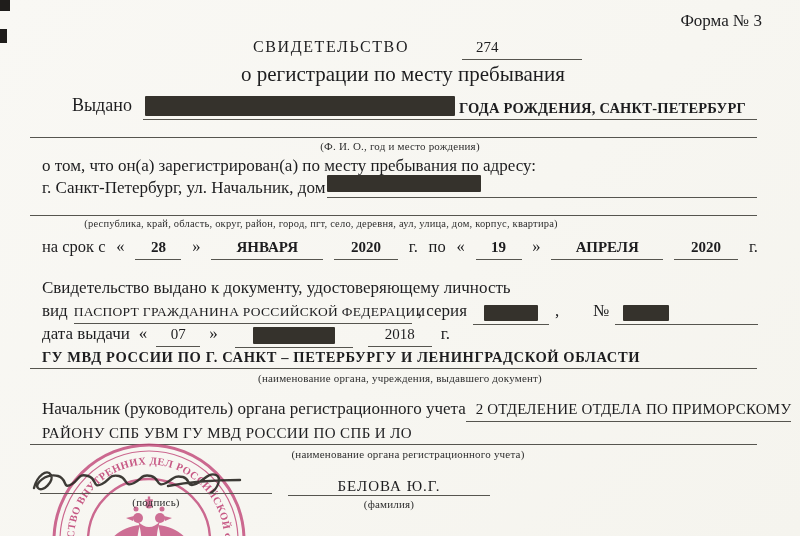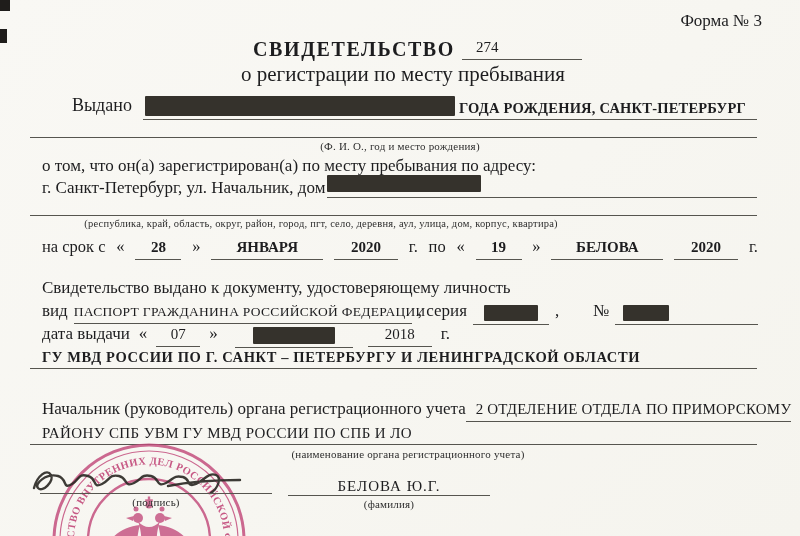--- a/index.html
+++ b/index.html
@@ -26,21 +26,21 @@
 </head>
 <body>
 
 <div class="page">
 
   <div class="artifact" style="left:0;top:2;width:10px;height:11px;"></div>
   <div class="artifact" style="left:0;top:29px;width:7px;height:14px;"></div>
 
   <div class="abs nowrap" style="left:640px;top:11px;width:122px;text-align:right;font-size:17px;">Форма № 3</div>
 
-  <div class="abs nowrap" style="left:253px;top:38px;font-size:20px;letter-spacing:1.6px;font-weight:bold;">СВИДЕТЕЛЬСТВО</div>
+  <div class="abs nowrap" style="left:253px;top:38px;font-size:16px;letter-spacing:1.6px;">СВИДЕТЕЛЬСТВО</div>
 
   <div class="abs u nowrap" style="left:462px;top:39px;width:106px;padding-left:14px;padding-bottom:3px;font-size:15px;">274</div>
 
   <div class="abs nowrap" style="left:241px;top:62px;font-size:21px;">о регистрации по месту пребывания</div>
 
   <div class="abs nowrap" style="left:72px;top:95px;font-size:18px;">Выдано</div>
   <div class="bar" style="left:145px;top:96px;width:310px;height:20px;"></div>
   <div class="abs nowrap" style="left:459px;top:100px;font-size:14.5px;font-weight:bold;letter-spacing:0.2px;">ГОДА РОЖДЕНИЯ, САНКТ-ПЕТЕРБУРГ</div>
   <div class="hline" style="left:143px;top:119px;width:614px;"></div>
 
@@ -61,21 +61,21 @@
     <span>«</span>
     <span class="u val" style="width:46px;">28</span>
     <span>»</span>
     <span class="u val" style="width:112px;">ЯНВАРЯ</span>
     <span class="u val" style="width:64px;">2020</span>
     <span>г.</span>
     <span>по</span>
     <span>«</span>
     <span class="u val" style="width:46px;">19</span>
     <span>»</span>
-    <span class="u val" style="width:112px;">БЕЛОВА</span>
+    <span class="u val" style="width:112px;">АПРЕЛЯ</span>
     <span class="u val" style="width:64px;">2020</span>
     <span>г.</span>
   </div>
 
   <div class="abs body17 nowrap" style="left:42px;top:278px;">Свидетельство выдано к документу, удостоверяющему личность</div>
 
   <div class="frow" style="left:42px;top:301px;width:716px;font-size:17px;gap:6px;">
     <span>вид</span>
     <span class="u nowrap" style="width:338px;text-align:center;font-size:13.5px;letter-spacing:0.3px;padding-bottom:3px;">ПАСПОРТ ГРАЖДАНИНА РОССИЙСКОЙ ФЕДЕРАЦИИ</span>
     <span class="nowrap">, серия</span>
@@ -89,20 +89,21 @@
     <span class="nowrap">дата выдачи</span>
     <span>«</span>
     <span class="u" style="width:44px;text-align:center;font-size:15px;padding-bottom:3px;">07</span>
     <span>»</span>
     <span class="u" style="width:118px;text-align:center;padding-bottom:3px;margin-left:8px;"><span class="ibar" style="width:82px;height:17px;"></span></span>
     <span class="u" style="width:64px;text-align:center;font-size:15px;padding-bottom:3px;margin-left:6px;">2018</span>
     <span>г.</span>
   </div>
 
   <div class="abs u nowrap" style="left:30px;top:349px;width:715px;padding-left:12px;padding-bottom:2px;font-size:14.5px;font-weight:bold;letter-spacing:0.6px;">ГУ  МВД  РОССИИ  ПО  Г. САНКТ – ПЕТЕРБУРГУ  И  ЛЕНИНГРАДСКОЙ  ОБЛАСТИ</div>
+  <div class="cap" style="left:0;top:372px;width:800px;">(наименование органа, учреждения, выдавшего документ)</div>
 
   <div class="frow" style="left:42px;top:399px;width:716px;">
     <span class="body17 nowrap">Начальник (руководитель) органа регистрационного учета</span>
     <span class="u nowrap" style="flex:1;font-size:15px;letter-spacing:0.2px;padding-left:10px;padding-bottom:3px;">2 ОТДЕЛЕНИЕ ОТДЕЛА  ПО ПРИМОРСКОМУ</span>
   </div>
   <div class="abs u nowrap" style="left:30px;top:425px;width:715px;padding-left:12px;padding-bottom:2px;font-size:15px;letter-spacing:0.4px;">РАЙОНУ СПБ УВМ  ГУ  МВД РОССИИ  ПО СПБ  И  ЛО</div>
   <div class="cap" style="left:8px;top:448px;width:800px;">(наименование органа регистрационного учета)</div>
 
   <div class="stampwrap" style="left:50px;top:441px;width:198px;height:198px;">
     <svg width="198" height="198" viewBox="0 0 198 198">

